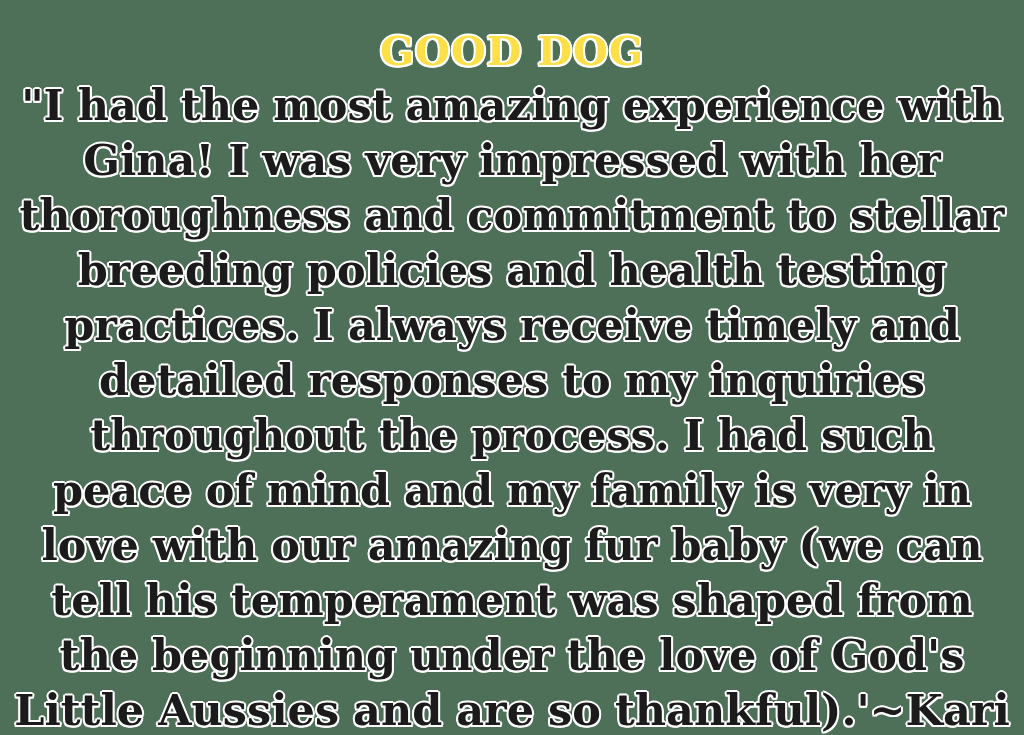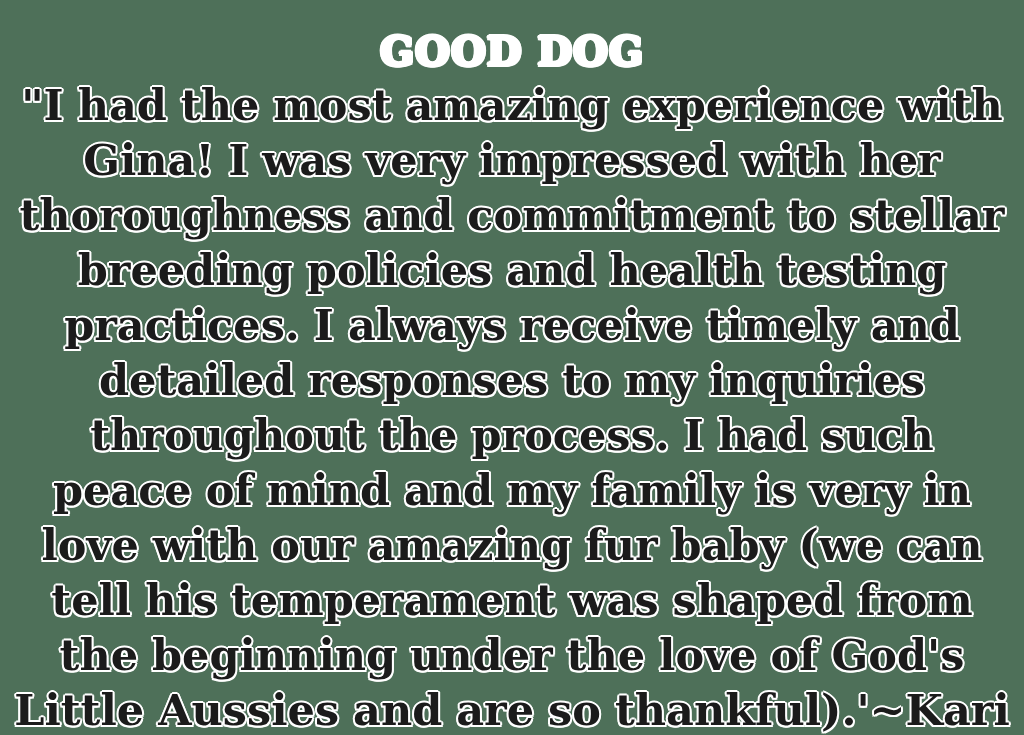--- a/index.html
+++ b/index.html
@@ -23,21 +23,21 @@
     justify-content: flex-start;
     padding: 26px 14px 10px 14px;
     background: #4e7059;
   }
   .testimonial-heading {
     font-family: "DejaVu Serif", serif;
     font-weight: bold;
     font-size: 40px;
     line-height: 50px;
     letter-spacing: 1px;
-    color: #ffffff;
+    color: #fde047;
     text-align: center;
     text-shadow:
       2px 0 0 #ffffff, -2px 0 0 #ffffff, 0 2px 0 #ffffff, 0 -2px 0 #ffffff,
       1.5px 1.5px 0 #ffffff, -1.5px 1.5px 0 #ffffff, 1.5px -1.5px 0 #ffffff, -1.5px -1.5px 0 #ffffff;
     margin: 0 0 2px 0;
     white-space: nowrap;
   }
   .testimonial-body {
     font-family: "DejaVu Serif", serif;
     font-weight: bold;

